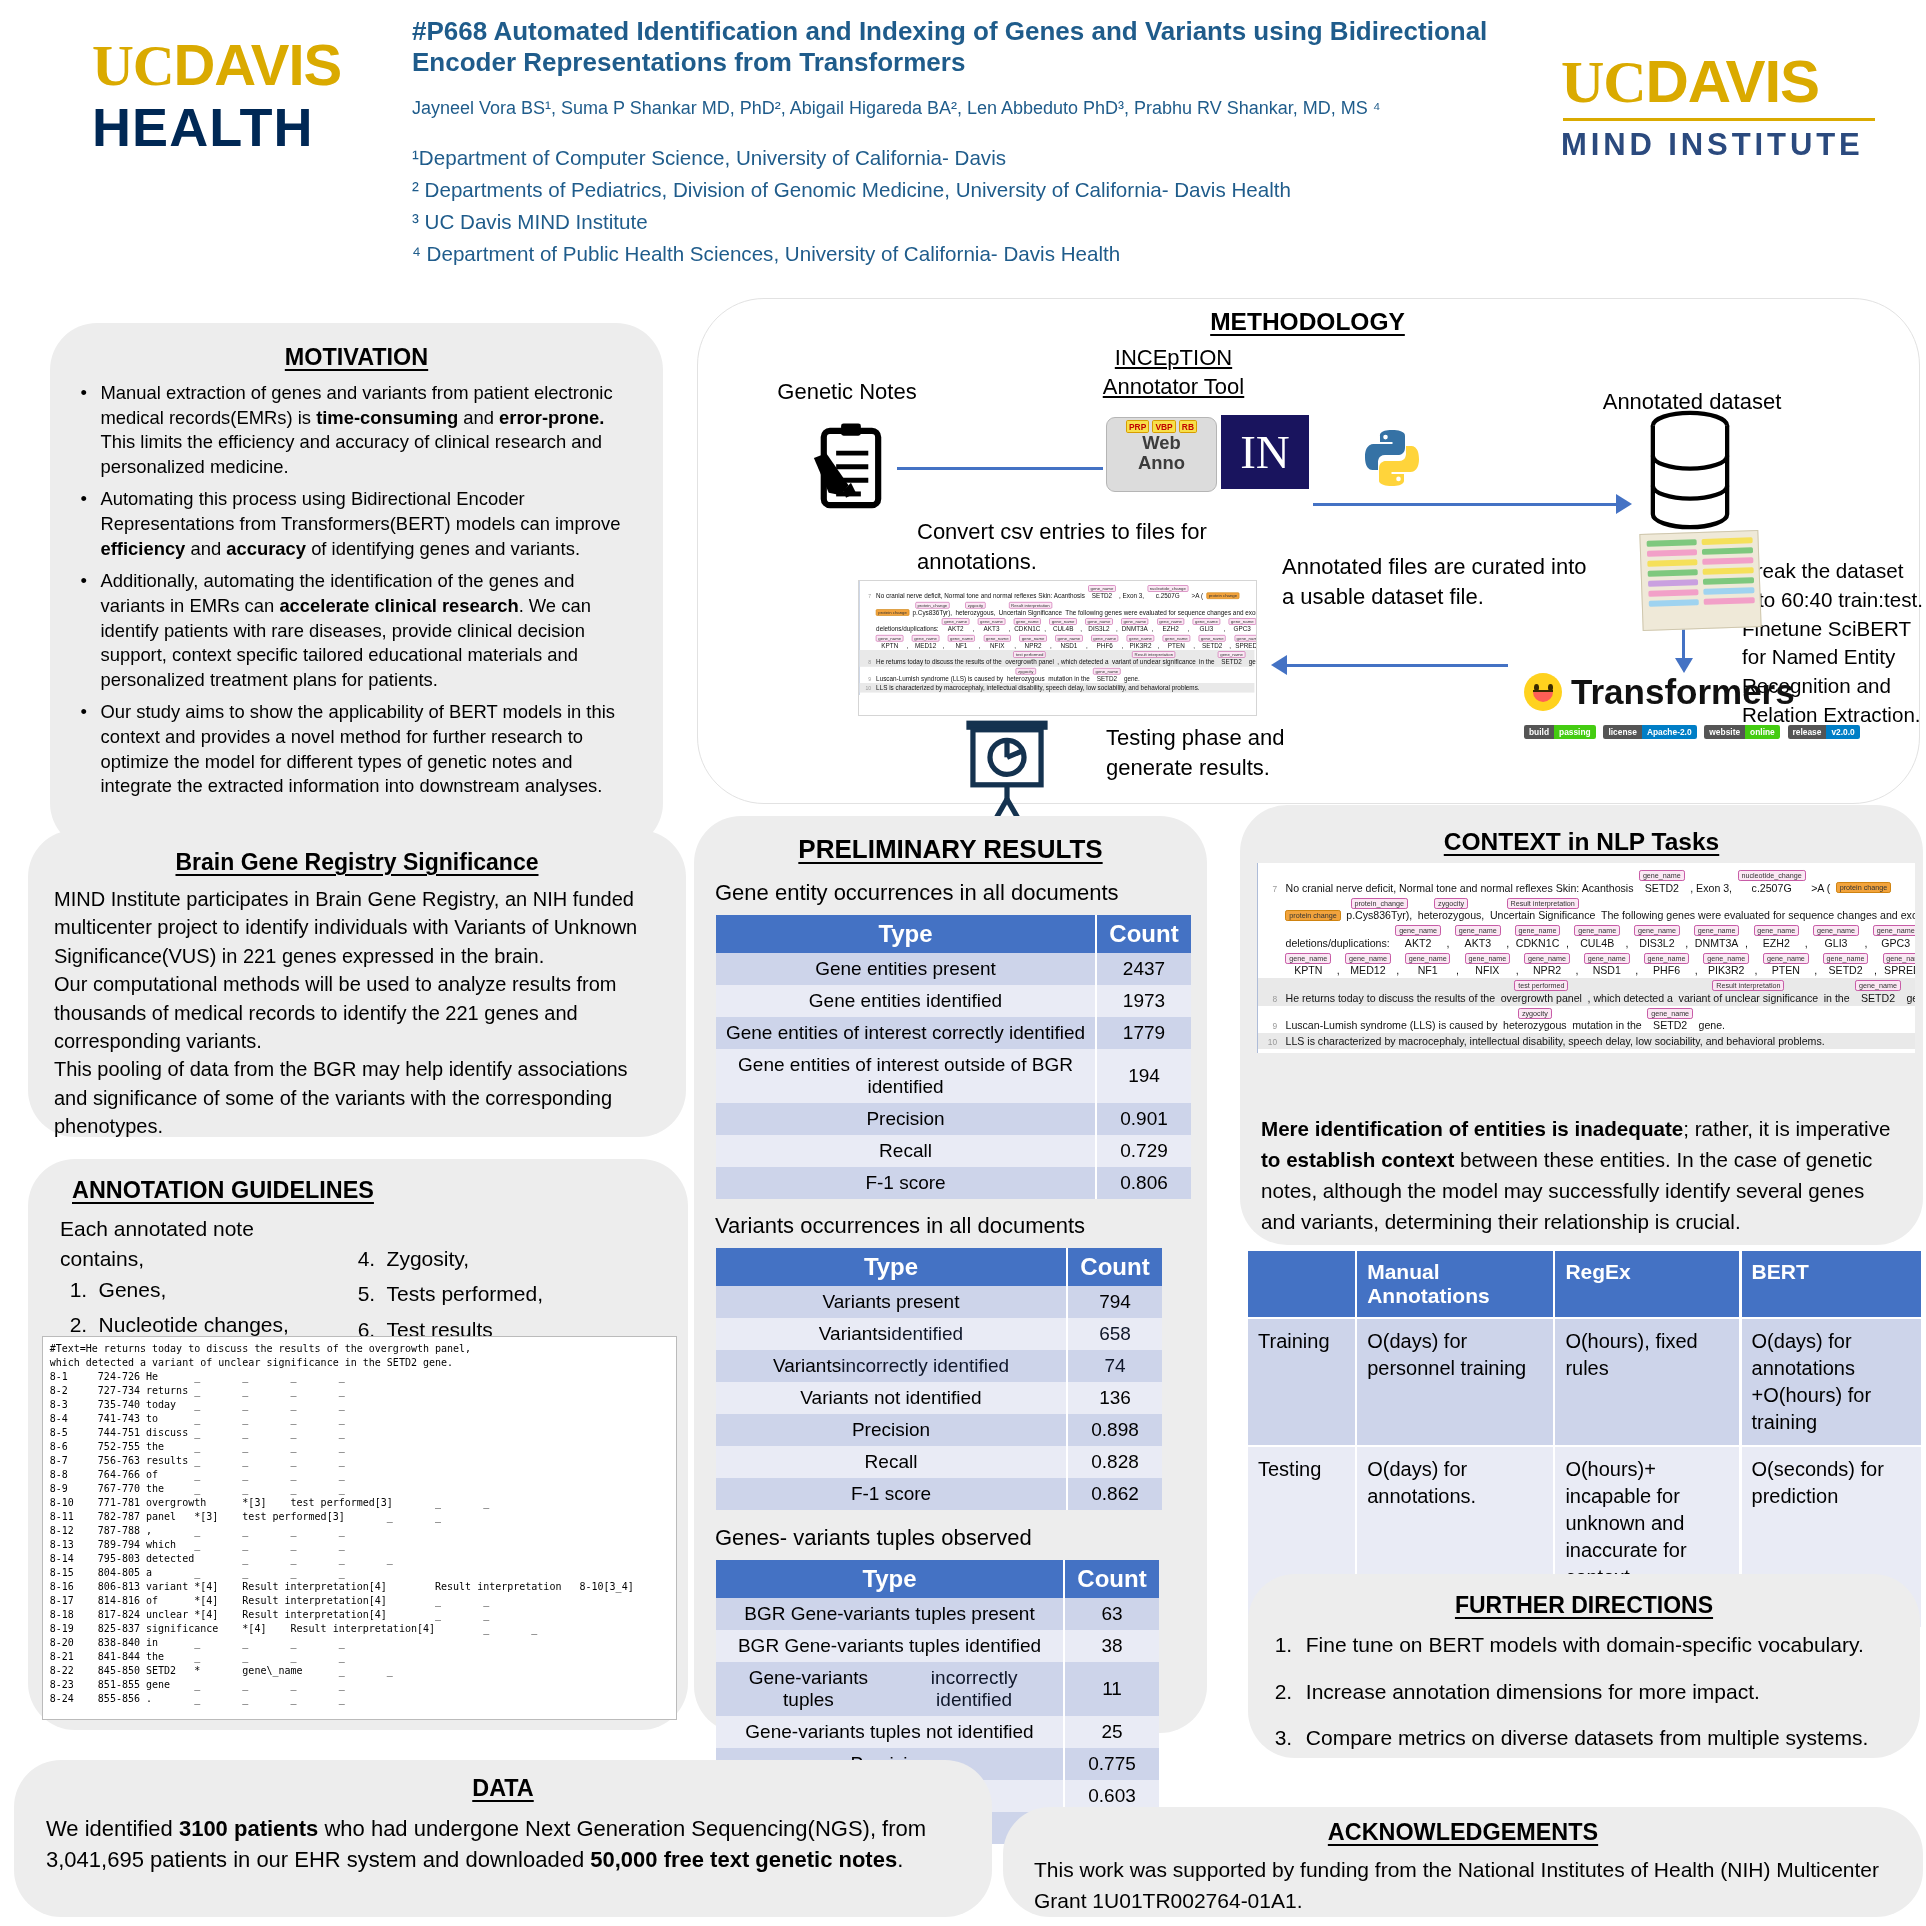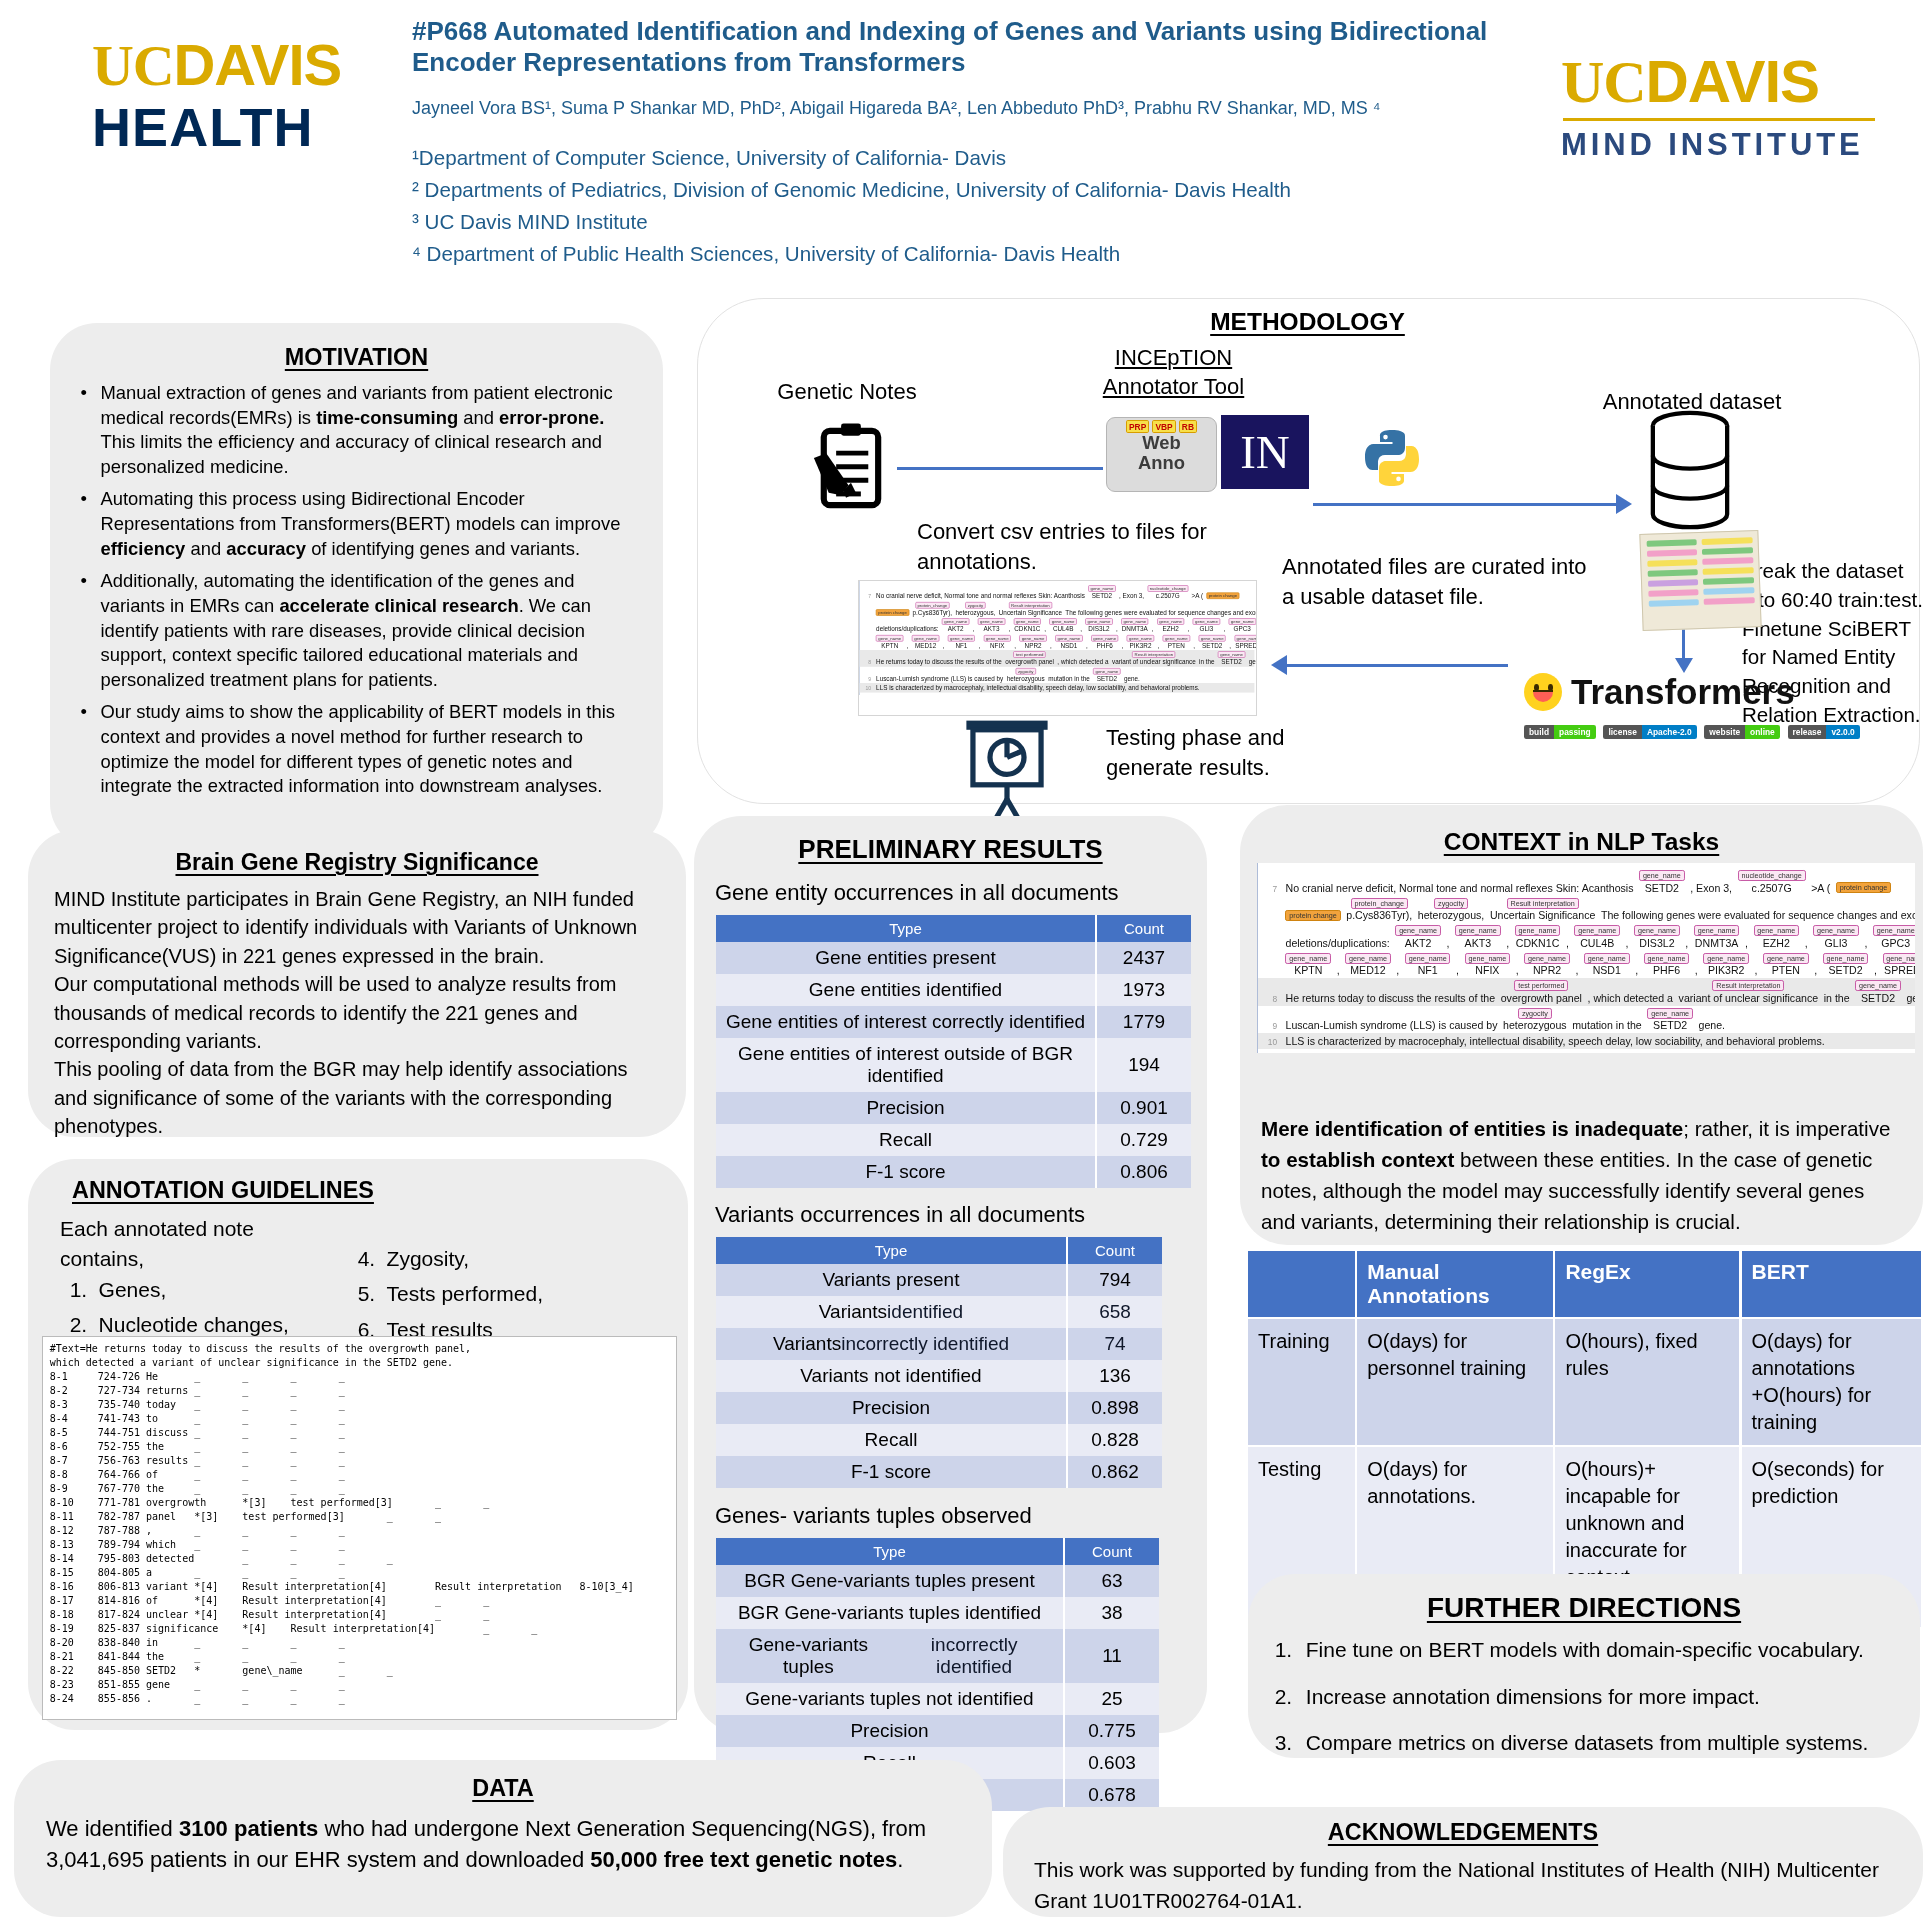--- a/index.html
+++ b/index.html
@@ -91,21 +91,21 @@
 
   
   #results{left:694px;top:816px;width:513px;height:917px;}
   #results .sechead{font-size:26px;margin-top:18px;}
   .res-sub{font-size:22px;margin:14.5px 0 9px 21px;}
   .res-table{margin-left:22px;background:#fff;}
   .rrow{display:grid;grid-template-columns:1fr 96px;}
   .rrow .cell{padding:5px 7.8px;text-align:center;font-size:19px;display:flex;align-items:center;justify-content:center;}
   .rrow .c2{border-left:2.2px solid #fff;}
   .rhead{background:#4472C4;}
-  .rhead .cell{color:#fff;font-weight:normal;font-size:15px;}
+  .rhead .cell{color:#fff;font-weight:bold;font-size:24px;}
   .alt1{background:#CDD4EA;}
   .alt2{background:#E9EBF5;}
 
   
   #context{left:1240px;top:805px;width:683px;height:440px;}
   #context .sechead{font-size:24.5px;margin-top:23.4px;}
   #shot-full-wrap{position:absolute;left:1257px;top:863px;width:658px;height:218px;overflow:hidden;}
   .shot{width:658px;background:#fff;padding:5.6px 0 3.3px 0;border-left:1.7px solid #aebcd8;}
   .ann-line{display:flex;align-items:flex-end;white-space:nowrap;padding:1.7px 3.3px 2.2px 1.1px;}
   .ann-line.shade{background:#e9e9e9;}
@@ -123,21 +123,21 @@
   
   #comparison{position:absolute;left:1248px;top:1251px;width:671px;display:grid;
       grid-template-columns:107px 196px 184px 179px;gap:2.2px;}
   #comparison .ch{background:#4472C4;color:#fff;font-weight:bold;font-size:21px;padding:9px 10px;}
   #comparison .cc{font-size:20px;line-height:1.35;padding:9px 10px;}
   .rowA{background:#CDD4EA;}
   .rowB{background:#E9EBF5;}
 
   
   #further{left:1248px;top:1574px;width:672px;height:184px;}
-  #further .sechead{font-size:28px;margin-top:18px;}
+  #further .sechead{font-size:23px;margin-top:18px;}
   #further ol{margin:13.4px 22px 0 50px;padding:0;font-size:21px;line-height:1.25;}
   #further li{margin-bottom:20px;padding-left:7.8px;}
 
   
   #guidelines{left:28px;top:1159px;width:660px;height:571px;}
   #guide-head{left:72px;top:1177px;font-size:23.4px;}
   #guide-intro{left:60px;top:1214px;font-size:21px;line-height:1.45;}
   .gl-list{position:absolute;font-size:21px;line-height:1.47;margin:0;padding-left:33px;}
   #gl-left{left:60px;top:1275px;}
   #gl-right{left:348px;top:1244px;}

